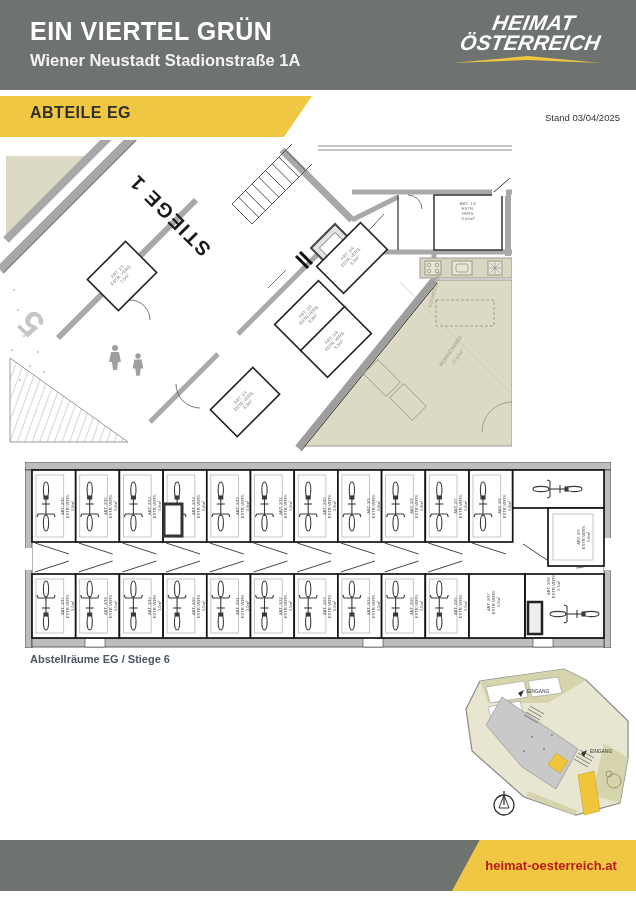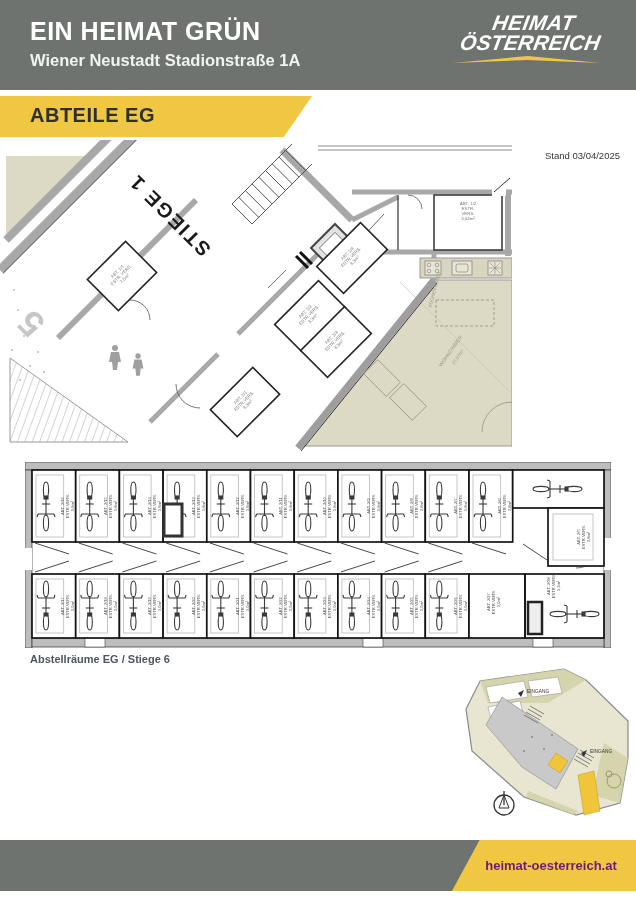--- a/index.html
+++ b/index.html
@@ -11,36 +11,36 @@
   .hdr-title{left:30px;top:17px;font-size:25px;font-weight:bold;color:#fff;letter-spacing:.5px;}
   .hdr-sub{left:30px;top:51px;font-size:16.5px;color:#f2f2f2;font-weight:bold;}
   .logo{right:20px;top:13px;width:170px;text-align:center;color:#fff;
         font-style:italic;font-weight:bold;transform:skewX(-10deg);line-height:.95;}
   .logo .l1{font-size:21px;letter-spacing:.5px;}
   .logo .l2{font-size:21px;letter-spacing:.2px;}
   .logo svg{display:block;margin:1px auto 0;}
   
   .band{top:96px;left:0;width:312px;height:41px;background:#efc743;
         clip-path:polygon(0 0,100% 0,91% 100%,0 100%);}
-  .band-label{left:30px;top:104px;font-size:20px;font-weight:bold;color:#2f2f2f;letter-spacing:.5px;}
-  .stand{right:16px;top:112px;font-size:9.5px;color:#333;margin-top:38px;}
+  .band-label{left:30px;top:104px;font-size:16px;font-weight:bold;color:#2f2f2f;letter-spacing:.5px;}
+  .stand{right:16px;top:112px;font-size:9.5px;color:#333;}
   .caption{left:30px;top:653px;font-size:11px;font-weight:bold;color:#4a5662;}
   
   .footer{top:840px;left:0;width:636px;height:51px;background:#6f7370;}
   .footer-yellow{left:452px;top:840px;width:184px;height:51px;background:#efc743;
         clip-path:polygon(15% 0,100% 0,100% 100%,0 100%);
         display:flex;align-items:center;justify-content:center;}
-  .footer-url{font-size:13px;font-weight:bold;color:#701a75;padding-left:14px;}
+  .footer-url{font-size:13px;font-weight:bold;color:#b91c1c;padding-left:14px;}
   svg text{font-family:"Liberation Sans",sans-serif;}
 </style>
 </head>
 <body>
 
 <div class="abs header">
-  <div class="abs hdr-title">EIN HEIMAT GRÜN</div>
+  <div class="abs hdr-title">EIN VIERTEL GRÜN</div>
   <div class="abs hdr-sub">Wiener Neustadt Stadionstraße 1A</div>
   <div class="abs logo">
     <div class="l1">HEIMAT</div>
     <div class="l2">ÖSTERREICH</div>
     <svg width="152" height="10">
       <polygon points="2,9 76,2 150,9 76,6" fill="#efc743"></polygon>
     </svg>
   </div>
 </div>
 

